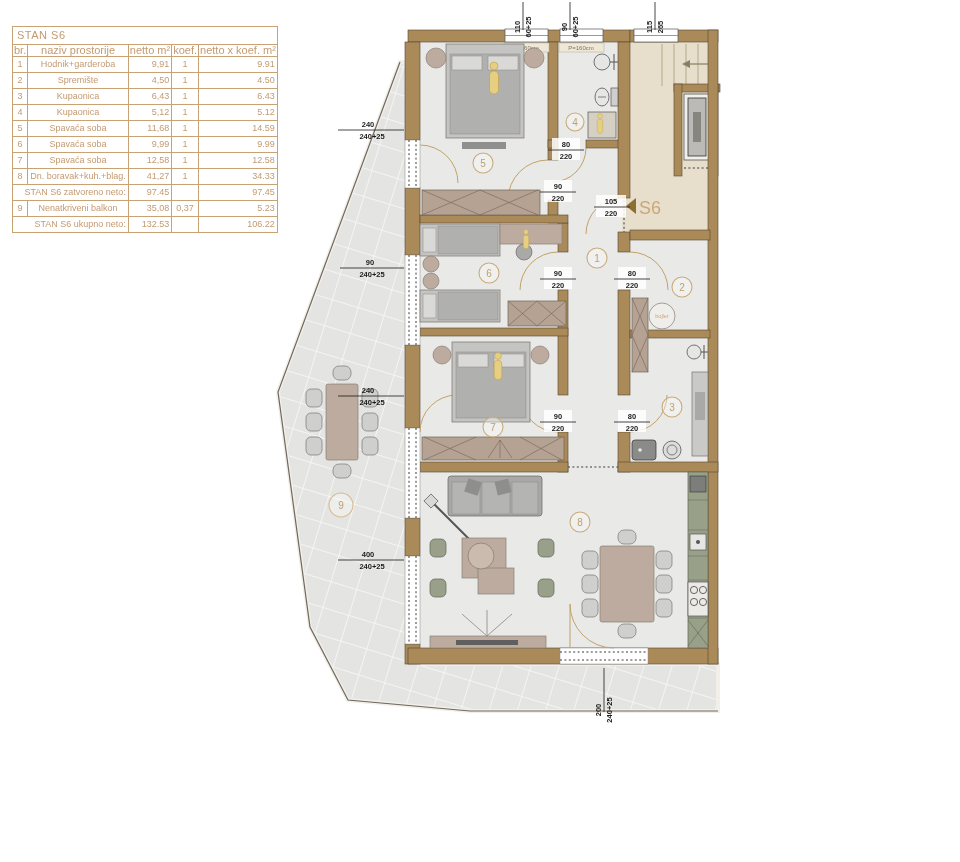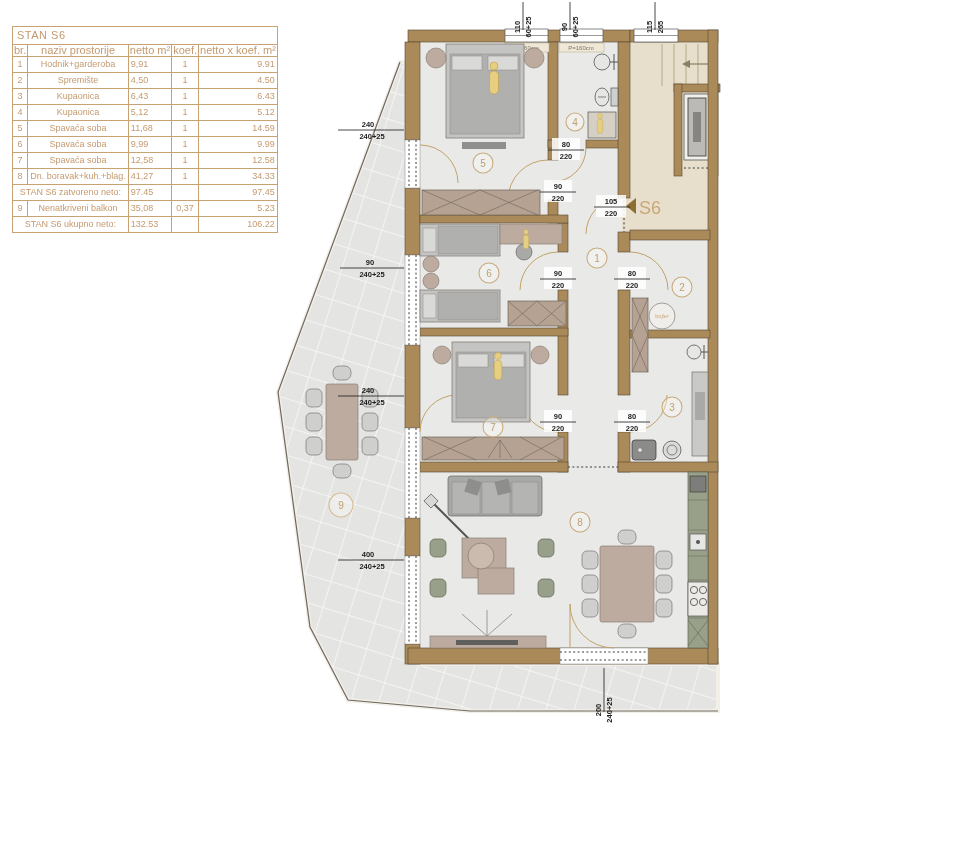--- a/index.html
+++ b/index.html
@@ -7,24 +7,24 @@
          font-family:"Liberation Sans", sans-serif;}
   
   .area-table{position:absolute;left:12px;top:26px;width:263px;border-collapse:collapse;
               color:#c49a70;background:#fff;}
   .area-table td,.area-table th{border:1px solid #c9a273;font-weight:normal;
               font-size:9px;line-height:1;padding:3px 2px;white-space:nowrap;overflow:hidden;}
   .area-table .title-cell{font-size:11px;letter-spacing:.5px;text-align:left;padding:3px 4px;}
   .area-table .hdr{font-size:11px;text-align:center;color:#c49a70;padding:0 1px;}
   .c-num{width:22px;text-align:center;}
   .c-name{width:122px;text-align:center;padding-left:4px;}
-  .c-netto{width:40px;text-align:left;padding-right:6px;}
+  .c-netto{width:40px;text-align:right;padding-right:6px;}
   .c-koef{width:26px;text-align:center;margin-top:24px;}
   .c-res{width:51px;text-align:right;padding-right:10px;}
-  .sum-name{text-align:center;padding-right:4px;margin-top:15px;}
+  .sum-name{text-align:right;padding-right:4px;margin-top:15px;}
   
   svg{position:absolute;left:0;top:0;}
   .wall{fill:#ab8a5a;stroke:#55462f;stroke-width:.6;}
   .floor{fill:#e9e9e7;}
   .common{fill:#e7decb;}
   .dim{font:bold 7.5px "Liberation Sans", sans-serif;fill:#1b1b1b;text-anchor:middle;}
   .dimline{stroke:#1b1b1b;stroke-width:.8;}
   .roomnum{font:10px "Liberation Sans", sans-serif;fill:#bf9f6f;text-anchor:middle;}
   .roomcirc{fill:rgba(255,255,255,.35);stroke:#c9ab7d;stroke-width:1.1;}
   .arc{fill:none;stroke:#c2a26a;stroke-width:1;}

